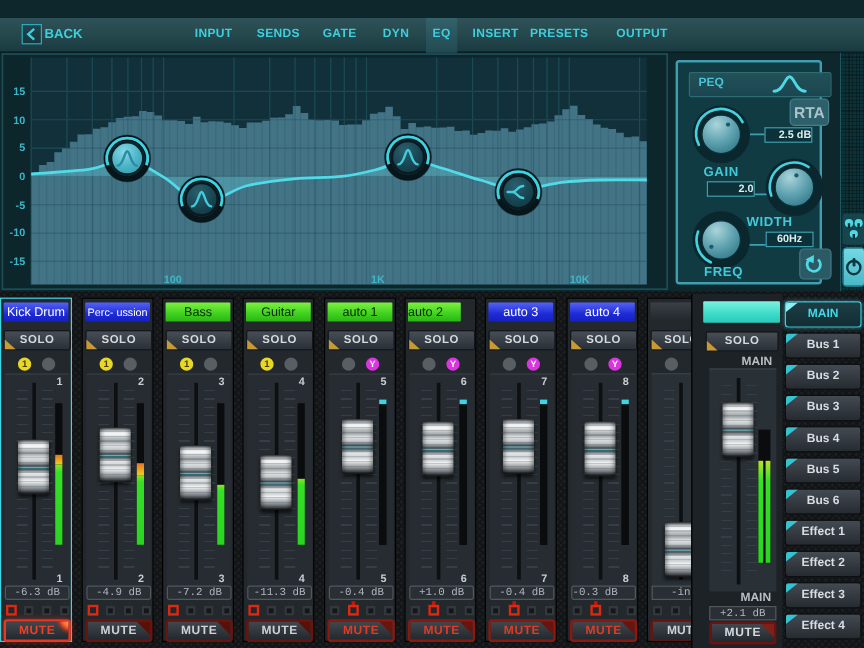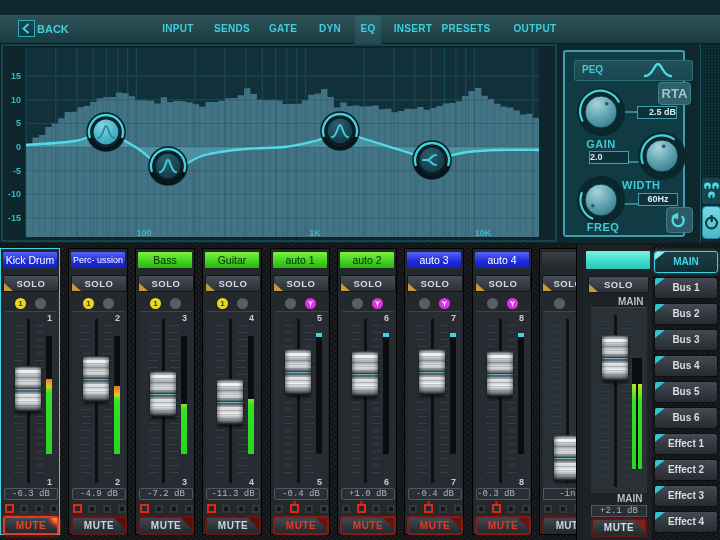--- a/index.html
+++ b/index.html
@@ -114,21 +114,21 @@
           <circle cx="1.7" cy="-9.8" r="1.8" fill="#1d5b68"></circle>
         </g>
         <g transform="translate(36,148)">
           <circle r="24" fill="#0a272e"></circle>
           <path d="M-8.7 18.6A20.5 20.5 0 0 1 -19.3 -7.0" stroke="#44d2e0" stroke-width="2.2" fill="none" stroke-linecap="round"></path>
           <circle r="16" fill="url(#kgrad)" stroke="#0c3039" stroke-width="1"></circle>
           <circle cx="-8.2" cy="5.7" r="1.8" fill="#1d5b68"></circle>
         </g>
       </svg>
       <div style="position:absolute;left:72px;top:54px;width:40px;height:13px;background:#0d3138;border:1.5px solid #3f9fb0;box-sizing:border-box;color:#d8eef0;font-size:9px;font-weight:bold;text-align:right;line-height:10px">2.5 dB</div>
-      <div style="position:absolute;left:24px;top:99px;width:40px;height:13px;background:#0d3138;border:1.5px solid #3f9fb0;box-sizing:border-box;color:#d8eef0;font-size:9px;font-weight:bold;text-align:left;line-height:10px">2.0</div>
+      <div style="position:absolute;left:24px;top:99px;width:40px;height:13px;background:#0d3138;border:1.5px solid #3f9fb0;box-sizing:border-box;color:#d8eef0;font-size:9px;font-weight:bold;text-align:right;line-height:10px">2.0</div>
       <div style="position:absolute;left:73px;top:141px;width:40px;height:13px;background:#0d3138;border:1.5px solid #3f9fb0;box-sizing:border-box;color:#d8eef0;font-size:9px;font-weight:bold;text-align:center;line-height:10px">60Hz</div>
       <div style="position:absolute;left:36px;top:86px;width:80px;margin-left:-40px;text-align:center;font-size:11px;font-weight:bold;color:#3fc9d9;letter-spacing:0.5px">GAIN</div>
       <div style="position:absolute;left:97px;top:127px;width:80px;margin-left:-40px;text-align:left;font-size:11px;font-weight:bold;color:#3fc9d9;letter-spacing:0.5px">WIDTH</div>
       <div style="position:absolute;left:38px;top:169px;width:80px;margin-left:-40px;text-align:center;font-size:11px;font-weight:bold;color:#3fc9d9;letter-spacing:0.5px">FREQ</div>
       <div style="position:absolute;left:101px;top:155px;width:25px;height:24px;background:#2b5a64;border:1px solid #407a86;border-radius:4px"></div>
       <svg style="position:absolute;left:101px;top:155px" width="25" height="24">
         <path d="M15.7 9.2A5.6 5.6 0 1 1 10.1 8.3" stroke="#4fd9e5" stroke-width="2.3" fill="none"></path>
         <path d="M5.2 9.2L12.3 5.6L12 12.4Z" fill="#4fd9e5"></path>
       </svg>
     </div>
@@ -274,21 +274,21 @@
         <div style="position:absolute;left:4px;top:256px;width:8px;height:8px;border:2px solid #33383d;background:#141619;box-sizing:border-box"></div>
         <div style="position:absolute;left:21.5px;top:252px;width:3px;height:5px;background:#c01808"></div>
         <div style="position:absolute;left:19px;top:255px;width:9px;height:9px;border:2px solid #e02810;box-sizing:border-box"></div>
         <div style="position:absolute;left:36.5px;top:252px;width:3px;height:5px;background:#26292d"></div>
         <div style="position:absolute;left:34px;top:256px;width:8px;height:8px;border:2px solid #33383d;background:#141619;box-sizing:border-box"></div>
         <div style="position:absolute;left:51.5px;top:252px;width:3px;height:5px;background:#26292d"></div>
         <div style="position:absolute;left:49px;top:256px;width:8px;height:8px;border:2px solid #33383d;background:#141619;box-sizing:border-box"></div>
         <div style="position:absolute;left:2px;top:267px;width:56px;height:19px;background:linear-gradient(180deg,#40474e,#23282d);border:2px solid #8a1a10;color:#e03c24;border-radius:3px;box-sizing:border-box;font-size:10px;font-weight:bold;text-align:center;line-height:15px;letter-spacing:0.5px;overflow:hidden">MUTE<div style="position:absolute;right:0;top:0;width:0;height:0;border-top:11px solid #6a1410;border-left:11px solid transparent"></div></div>
       </div>
       <div style="position:absolute;left:337px;top:5px;width:60px;height:287px;background:#23282d;border:1px solid #000;box-sizing:border-box">
-        <div style="position:absolute;left:2px;top:3px;width:54px;height:16px;background:linear-gradient(180deg,#7df23f,#3fd01f 60%,#2cb515);border-radius:1px;color:#07260a;font-size:10.5px;text-align:center;line-height:16px;white-space:nowrap;overflow:hidden">auto 2</div>
+        <div style="position:absolute;left:2px;top:3px;width:44px;height:16px;background:linear-gradient(180deg,#7df23f,#3fd01f 60%,#2cb515);border-radius:1px;color:#07260a;font-size:10.5px;line-height:16px;white-space:nowrap;overflow:hidden">auto 2</div>
         <div style="position:absolute;left:2px;top:26px;width:56px;height:17px;background:linear-gradient(180deg,#474e56,#2a3036);border:1px solid #14181c;border-radius:2px;box-sizing:border-box;color:#d5dadf;font-size:9.5px;font-weight:bold;text-align:center;line-height:15px;letter-spacing:0.5px">SOLO</div>
         <div style="position:absolute;left:3px;top:34px;width:0;height:0;border-bottom:8px solid #c79a33;border-right:9px solid transparent"></div>
         <div style="position:absolute;left:14px;top:49px;width:11px;height:11px;border-radius:50%;background:#575e64"></div>
         <div style="position:absolute;left:34px;top:49px;width:11px;height:11px;border-radius:50%;background:#da35e0;color:#fff;font-size:7.5px;font-weight:bold;text-align:center;line-height:11px">Y</div>
         <div style="position:absolute;left:3px;top:62px;width:54px;height:177px;background:#262c31;border-top:1px solid #3d434a;border-radius:2px"></div>
         <div style="position:absolute;right:7px;top:64px;font-size:9px;font-weight:bold;color:#c8ced4">6</div>
         <div style="position:absolute;right:7px;top:228px;font-size:9px;font-weight:bold;color:#c8ced4">6</div>
         <div style="position:absolute;left:13px;top:76px;width:9px;height:152px;background:repeating-linear-gradient(180deg,#363e45 0 1px,transparent 1px 7px)"></div>
         <div style="position:absolute;left:34px;top:76px;width:9px;height:152px;background:repeating-linear-gradient(180deg,#363e45 0 1px,transparent 1px 7px)"></div>
         <div style="position:absolute;left:26px;top:70px;width:3px;height:164px;background:#0d0f11"></div>

